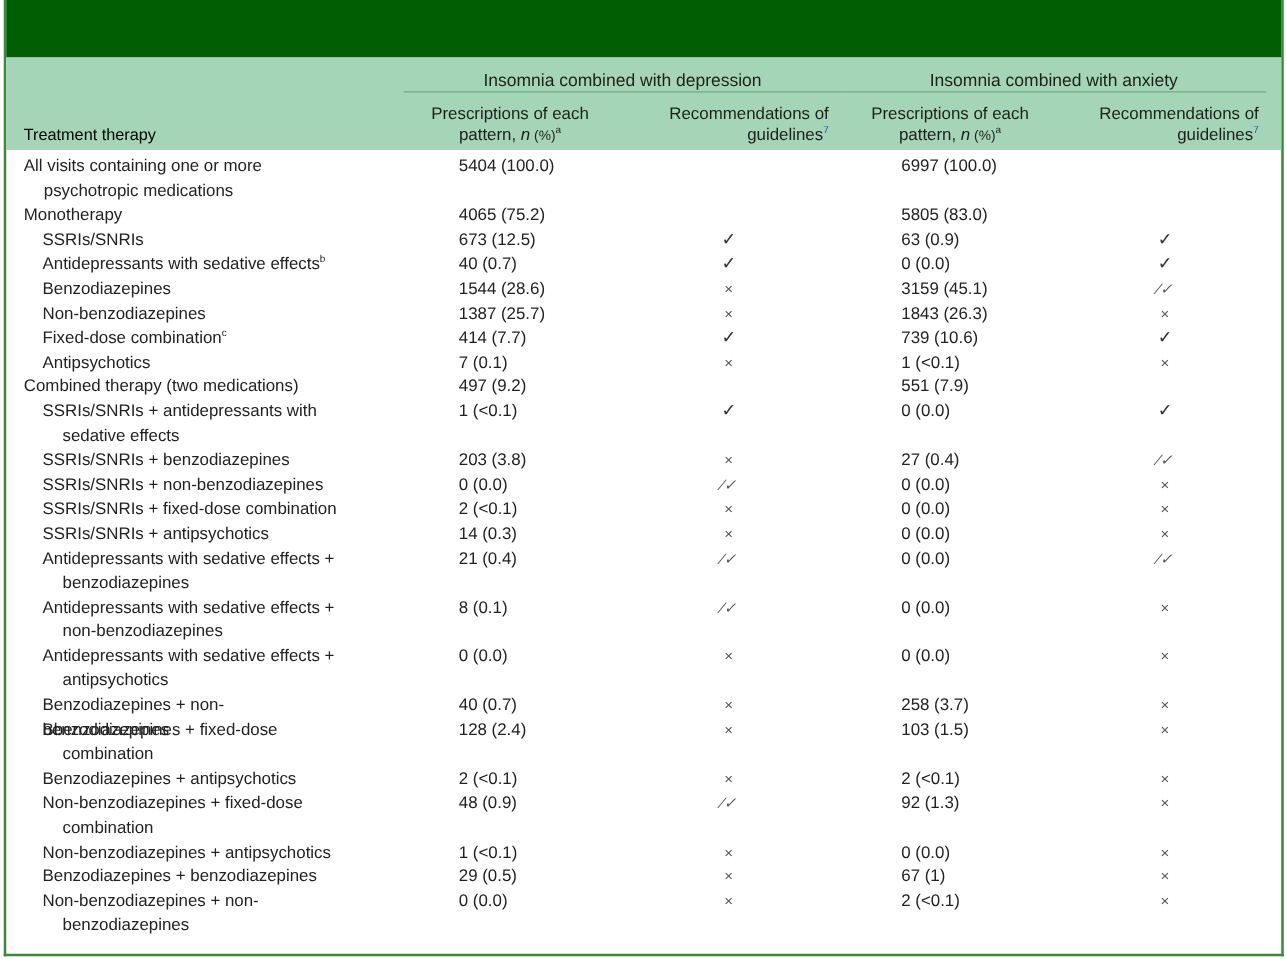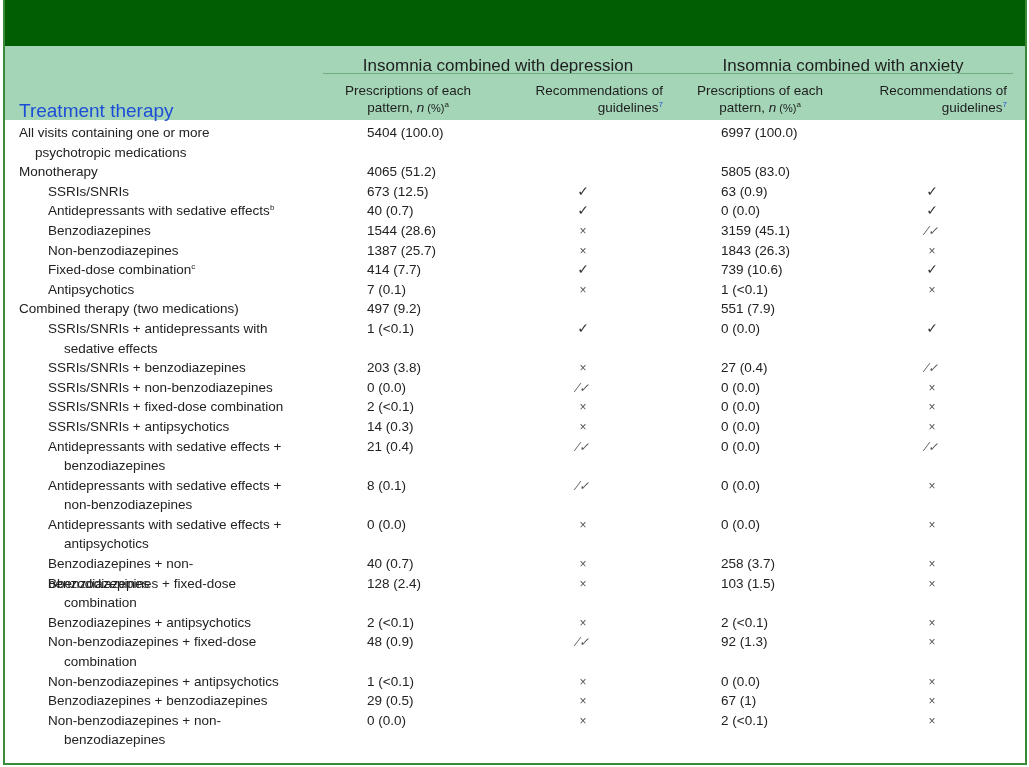--- a/index.html
+++ b/index.html
@@ -1,29 +1,29 @@
 <!DOCTYPE html>
 <html><head>
 <meta charset="utf-8">
 <style>
   html, body { margin:0; padding:0; background:#ffffff; }
   body { width:1029px; height:767px; overflow:hidden; font-family:"Liberation Sans", sans-serif; color:#222; }
   .frame { position:absolute; left:3px; top:0; width:1024px; height:765px; border-left:2px solid #3a8a3a; border-right:2px solid #3a8a3a; border-bottom:2px solid #3a8a3a; box-sizing:border-box; }
   .topbar { position:absolute; left:0; top:0; width:100%; height:46px; background:#025e02; }
   .thead { position:absolute; left:0; top:46px; width:100%; height:74px; background:#a4d5b6; }
-  .grp { position:absolute; top:10px; font-size:17px; text-align:center; color:#1e1e1e; }
+  .grp { position:absolute; top:10px; font-size:14px; text-align:center; color:#1e1e1e; }
   .grp-line { position:absolute; top:27px; height:1px; background:#6fae83; }
   .sub { position:absolute; top:36px; font-size:13.5px; text-align:center; line-height:17px; color:#1e1e1e; }
-  .col0 { position:absolute; left:14px; top:54px; font-size:19px; color:#1d4ed8; }
+  .col0 { position:absolute; left:14px; top:54px; font-size:13px; color:#000000; }
   sup { font-size:8px; vertical-align:super; line-height:0; }
   sup.blue { color:#2255cc; }
   .tbody { position:absolute; left:0; top:123px; width:100%; }
   .row { position:relative; font-size:13.5px; line-height:19.6px; }
   .row .label { position:absolute; left:14px; width:300px; }
-  .row .label.l1 { left:29px; width:240px;margin-left:14px; }
+  .row .label.l1 { left:29px; width:240px; }
   .row .label .cont { display:block; padding-left:16px; }
   .row .n1 { position:absolute; left:362px; width:92px; }
   .row .r1 { position:absolute; left:568px; width:20px; text-align:center; }
   .row .n2 { position:absolute; left:716px; width:100px; }
   .row .r2 { position:absolute; left:917px; width:20px; text-align:center; }
   .sym { font-size:14px; color:#333; }
   .sym.cross { font-size:12px; color:#555; }
   .sym.partial { font-size:12px; color:#555; font-style:italic; }
 </style>
 </head>
@@ -60,21 +60,21 @@
   <div class="tbody" id="tbody">
       <div class="row" style="height: 39.2px;">
         <div class="label"><span>All visits containing one or more</span><span class="cont">psychotropic medications</span></div>
         <div class="n1">5404 (100.0)</div>
         <div class="n2">6997 (100.0)</div>
         <div class="r1"></div>
         <div class="r2"></div>
       </div>
       <div class="row" style="height: 19.6px;">
         <div class="label"><span>Monotherapy</span></div>
-        <div class="n1">4065 (51.2)</div>
+        <div class="n1">4065 (75.2)</div>
         <div class="n2">5805 (83.0)</div>
         <div class="r1"></div>
         <div class="r2"></div>
       </div>
       <div class="row" style="height: 19.6px;">
         <div class="label l1"><span>SSRIs/SNRIs</span></div>
         <div class="n1">673 (12.5)</div>
         <div class="n2">63 (0.9)</div>
         <div class="r1"><span class="sym check">✓</span></div>
         <div class="r2"><span class="sym check">✓</span></div>

